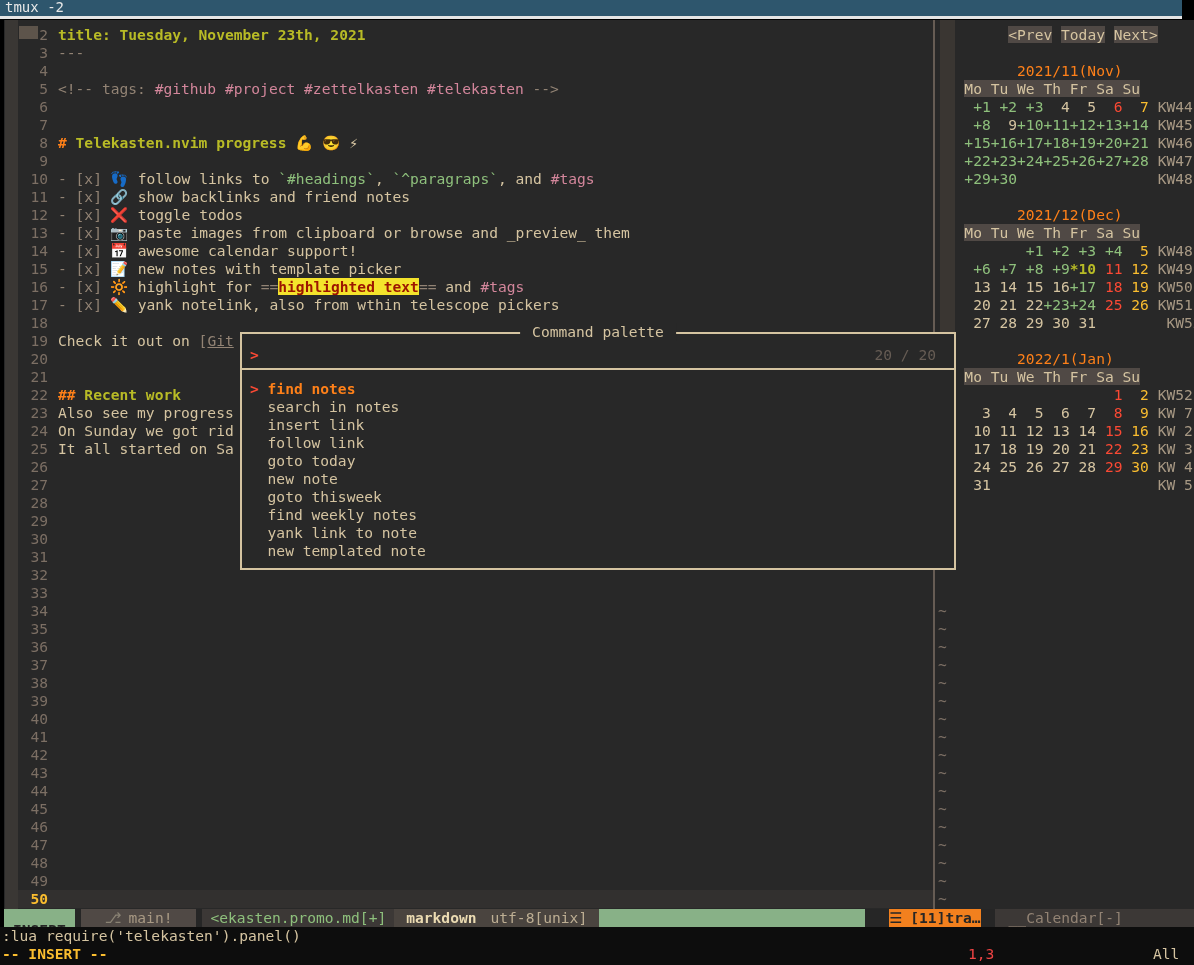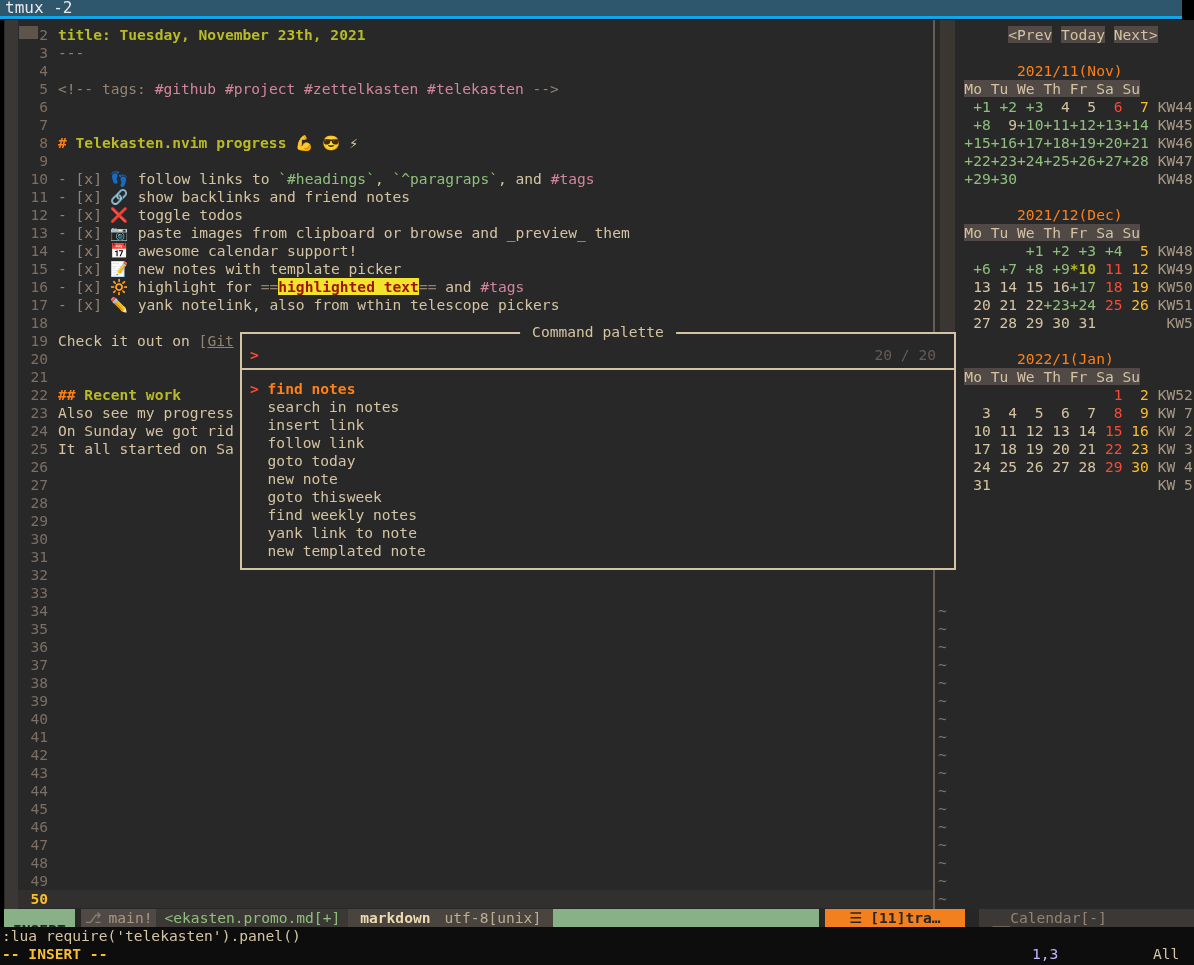--- a/index.html
+++ b/index.html
@@ -1,19 +1,19 @@
 <!DOCTYPE html>
 <html><head>
 <meta charset="utf-8">
 <style>
   html,body{margin:0;padding:0;background:#000;}
   .screen{position:relative;width:1194px;height:965px;background:#000;overflow:hidden;
           font-family:"DejaVu Sans Mono",monospace;font-size:14.6px;line-height:18px;}
   .tmux-bar{position:absolute;top:0;left:0;right:12px;height:16px;background:#2e566d;color:#e8e8e8;
-            padding-left:5px;font-size:16px;line-height:15px;border-bottom:3px solid #0ea5e9;box-sizing:content-box;}
+            padding-left:5px;font-size:14px;line-height:15px;border-bottom:3px solid #e5e5e5;box-sizing:content-box;}
   .vim{position:absolute;top:19px;left:0;right:0;bottom:0;}
   .vim-bg{position:absolute;left:4px;top:1px;right:0;height:889px;background:#282828;}
   .left-strip{position:absolute;left:5px;top:1px;width:13px;height:889px;background:#3a3734;}
   .sign-thumb{position:absolute;left:19px;top:7px;width:19px;height:13px;background:#5d544b;}
   .editor{position:absolute;left:18px;top:7px;width:915px;height:883px;}
   .line{display:flex;height:18px;white-space:pre;}
   .line.cursorline{background:#32302f;}
   .ln{width:30px;text-align:right;margin-right:10px;color:#7c6f64;flex:none;}
   .cursorline .ln{color:#fabd2f;font-weight:bold;}
   .content{white-space:pre;}
@@ -55,38 +55,38 @@
   .pitem{height:18px;display:flex;white-space:pre;}
   .pitem .caret{color:#fb4934;font-weight:bold;}
   .pitem .label{color:#d5c4a1;}
   .pitem.sel .label{color:#fe8019;font-weight:bold;}
 
   
   .statusbar{position:absolute;left:4px;right:0;top:890px;height:18px;background:#262626;
              display:flex;align-items:stretch;}
   .statusbar>span{flex:none;white-space:pre;line-height:18px;}
   .sb-mode{background:#88b187;color:#262626;font-weight:bold;padding:12px 9px;margin-right:6px;}
-  .sb-branch{background:#504945;color:#a89984;padding:0 4px;}
+  .sb-branch{background:#504945;color:#a89984;padding:0 24px;margin-right:6px;}
   .sb-bicon{color:#8a8374;margin-right:7px;}
   .sb-file{background:#3c3836;color:#8ec07c;padding:0 8px;}
   .sb-spacer{flex:1 1 auto;min-width:0;}
   .sb-ft{background:#4a443f;padding:0 12px;}
   .sb-ftname{color:#ebdbb2;font-weight:bold;margin-right:14px;}
   .sb-enc{color:#bdae93;}
   .sb-words{background:#88b187;color:#2a2a2a;padding:16px 10px;}
-  .sb-tabs{background:#f2801e;color:#262626;font-weight:bold;padding:0 24px;margin-left:6px;}
+  .sb-tabs{background:#f2801e;color:#262626;font-weight:bold;padding:0 0;margin-left:24px;}
   .sb-tabs span:first-child{margin-right:8px;font-weight:normal;}
   .sb-cal{background:#3c3836;color:#928374;width:228px;padding-left:14px;margin-left:14px;}
 
   
   .cmdarea{position:absolute;left:0;right:0;top:908px;bottom:0;background:#0d0d0d;}
   .cmd1{position:absolute;left:2px;top:0;height:18px;color:#d5c4a1;white-space:pre;}
   .cmd2{position:absolute;left:0;right:0;top:18px;height:18px;}
   .mode-ind{position:absolute;left:2px;color:#fabd2f;font-weight:bold;white-space:pre;}
-  .ruler{position:absolute;left:1032px;color:#c4b5fd;}
+  .ruler{position:absolute;left:968px;color:#ef4444;}
   .scrollpos{position:absolute;left:1153px;color:#d5c4a1;}
 </style>
 </head>
 <body>
 
 <div class="screen">
 
   <div class="tmux-bar">
     <span>tmux -2</span>
   </div>

